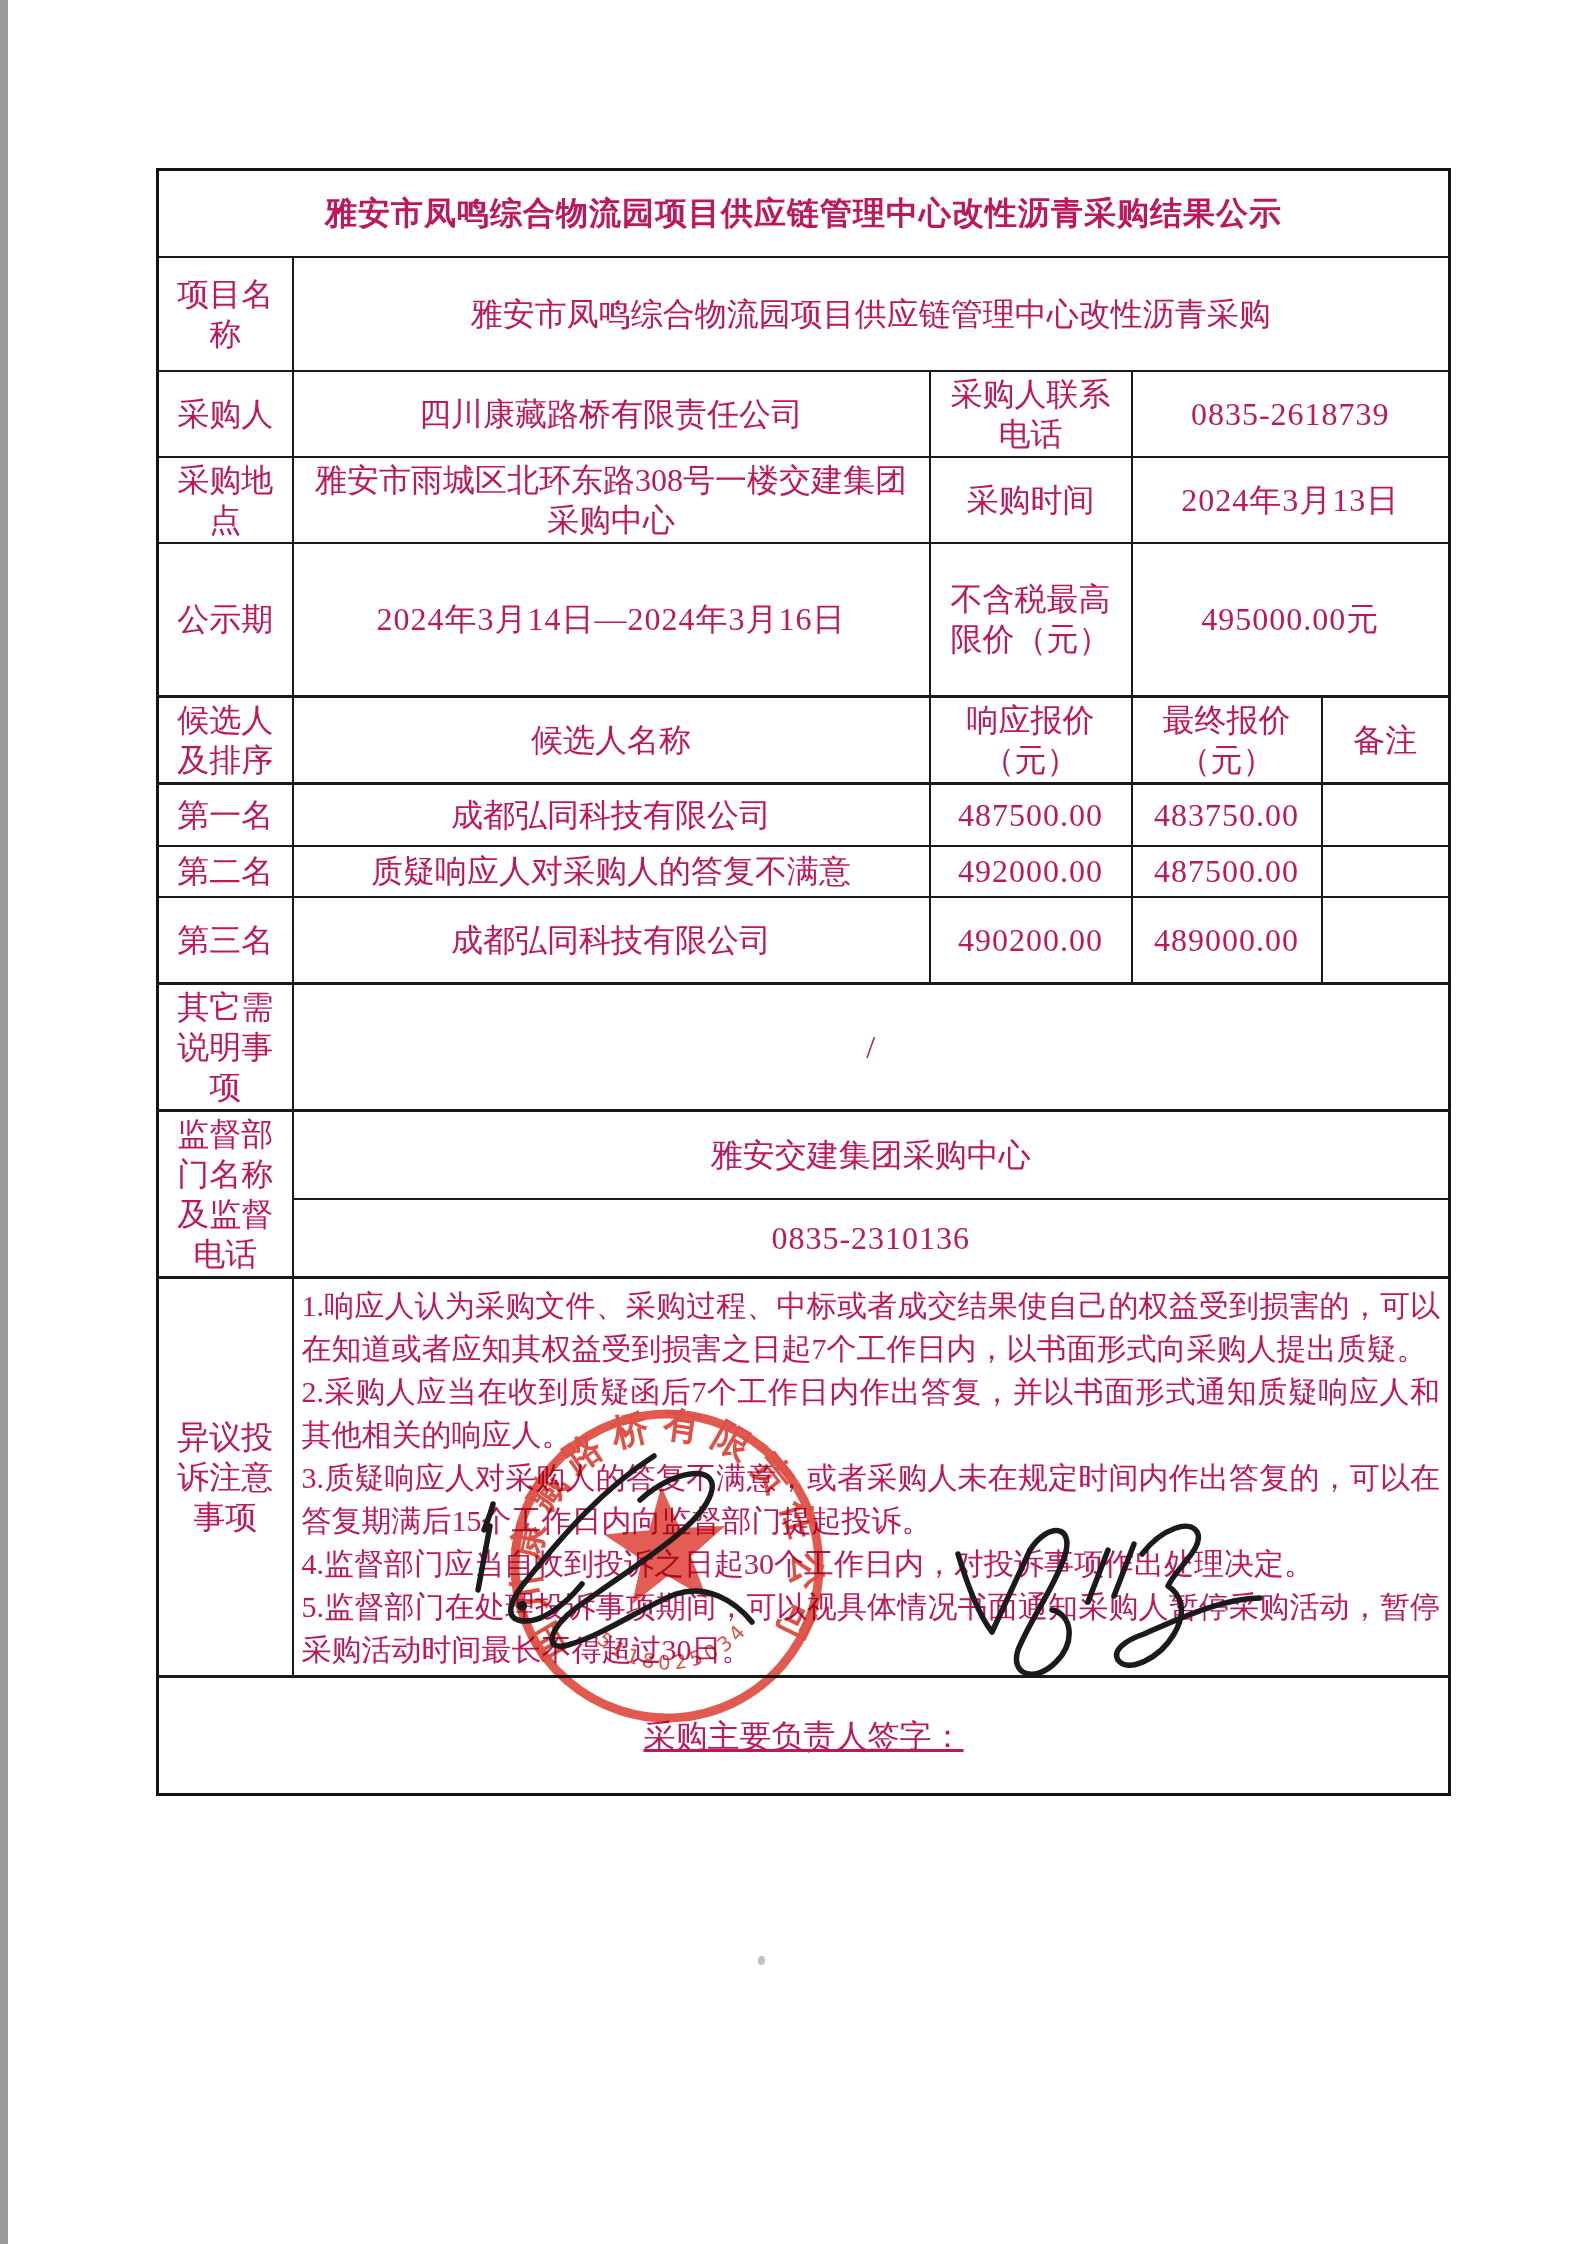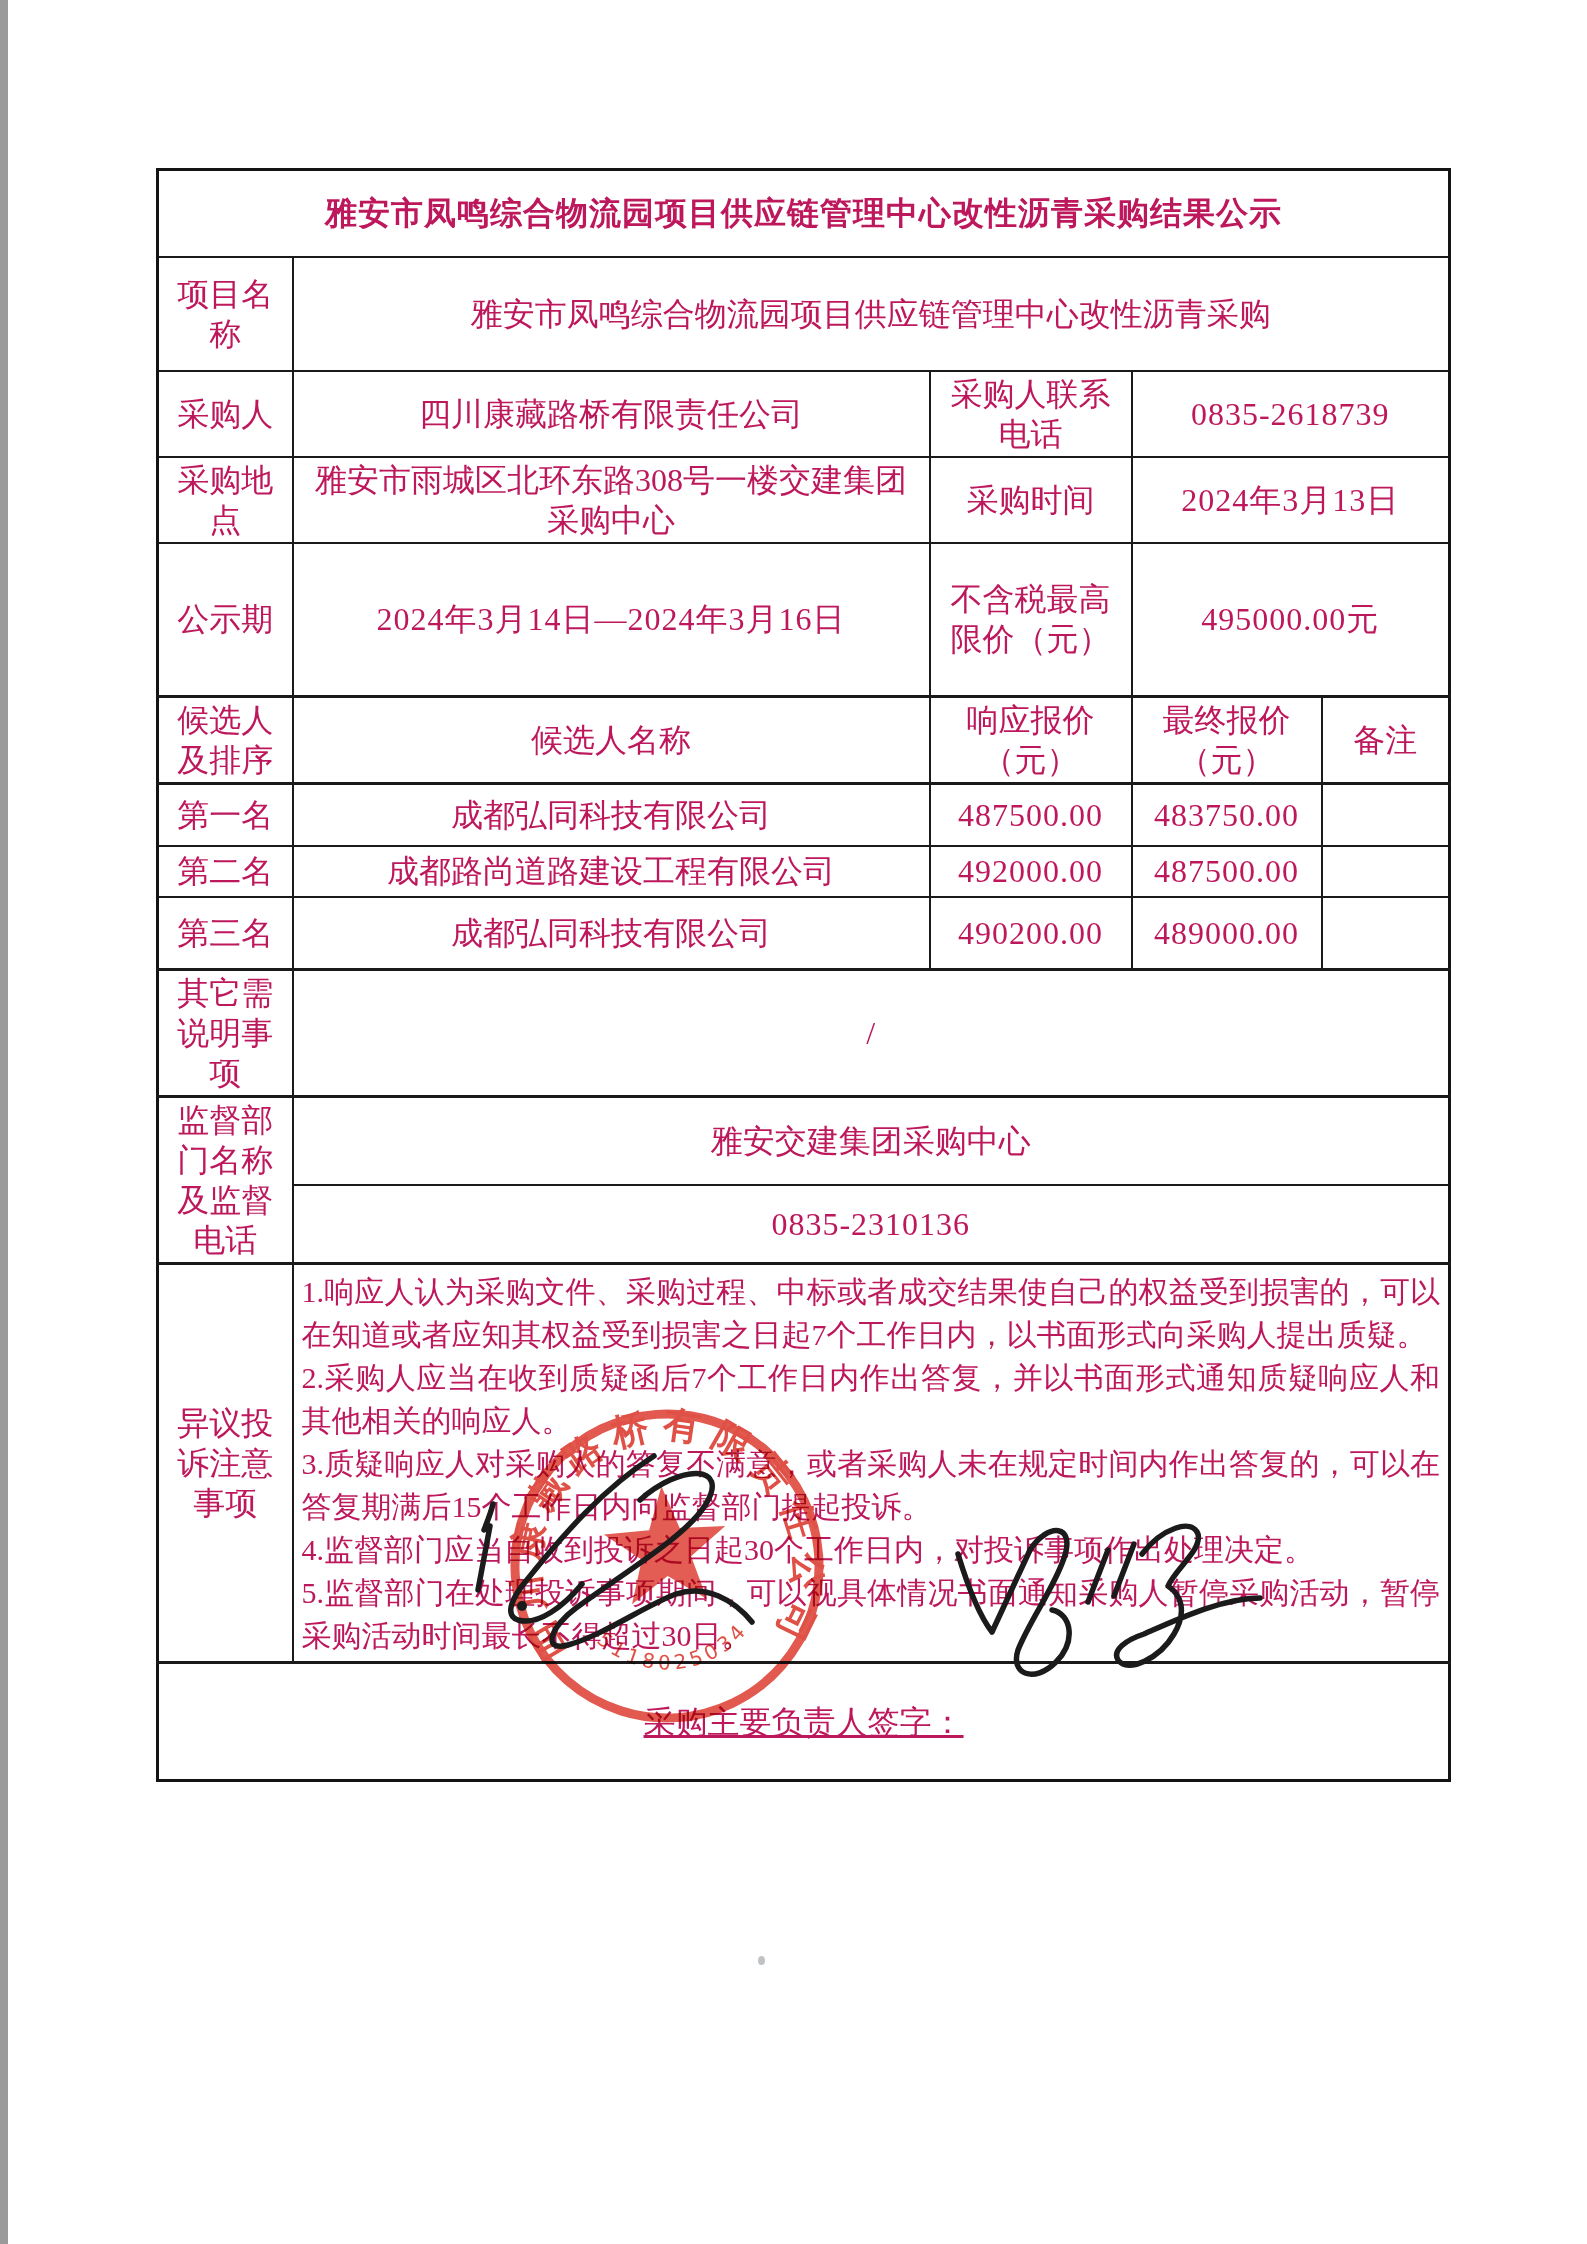--- a/index.html
+++ b/index.html
@@ -128,27 +128,27 @@
     <tr class="thick" style="height:62px">
       <td>第一名</td>
       <td>成都弘同科技有限公司</td>
       <td class="num">487500.00</td>
       <td class="num">483750.00</td>
       <td></td>
     </tr>
 
     <tr style="height:51px">
       <td>第二名</td>
-      <td>成都路尚道路建设工程有限公司</td>
+      <td>质疑响应人对采购人的答复不满意</td>
       <td class="num">492000.00</td>
       <td class="num">487500.00</td>
       <td></td>
     </tr>
 
-    <tr style="height:73px">
+    <tr style="height:87px">
       <td>第三名</td>
       <td>成都弘同科技有限公司</td>
       <td class="num">490200.00</td>
       <td class="num">489000.00</td>
       <td></td>
     </tr>
 
     <tr class="thick" style="height:71px">
       <td class="label left">其它需说明事项</td>
       <td colspan="4">/</td>

